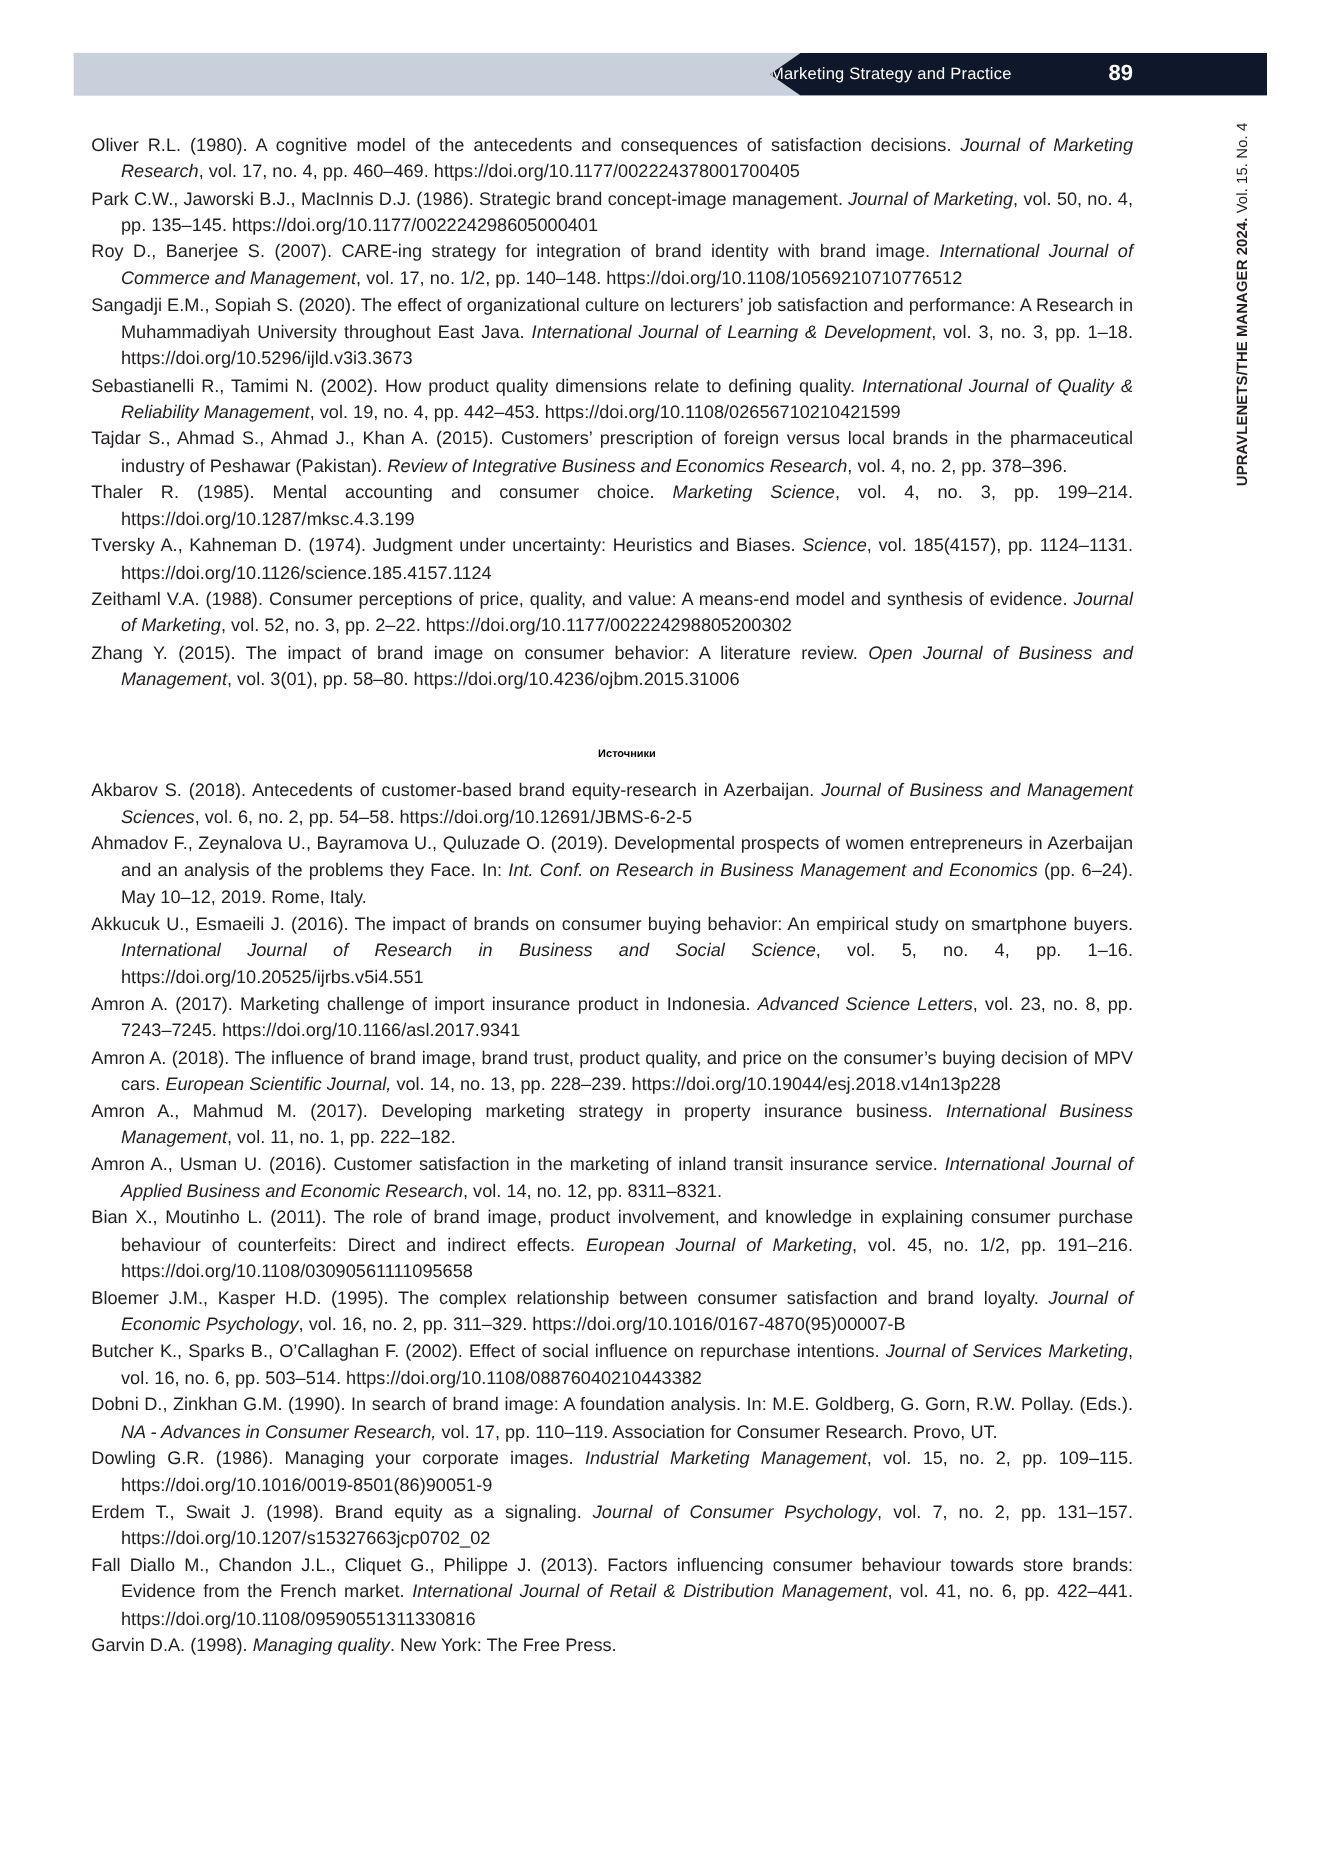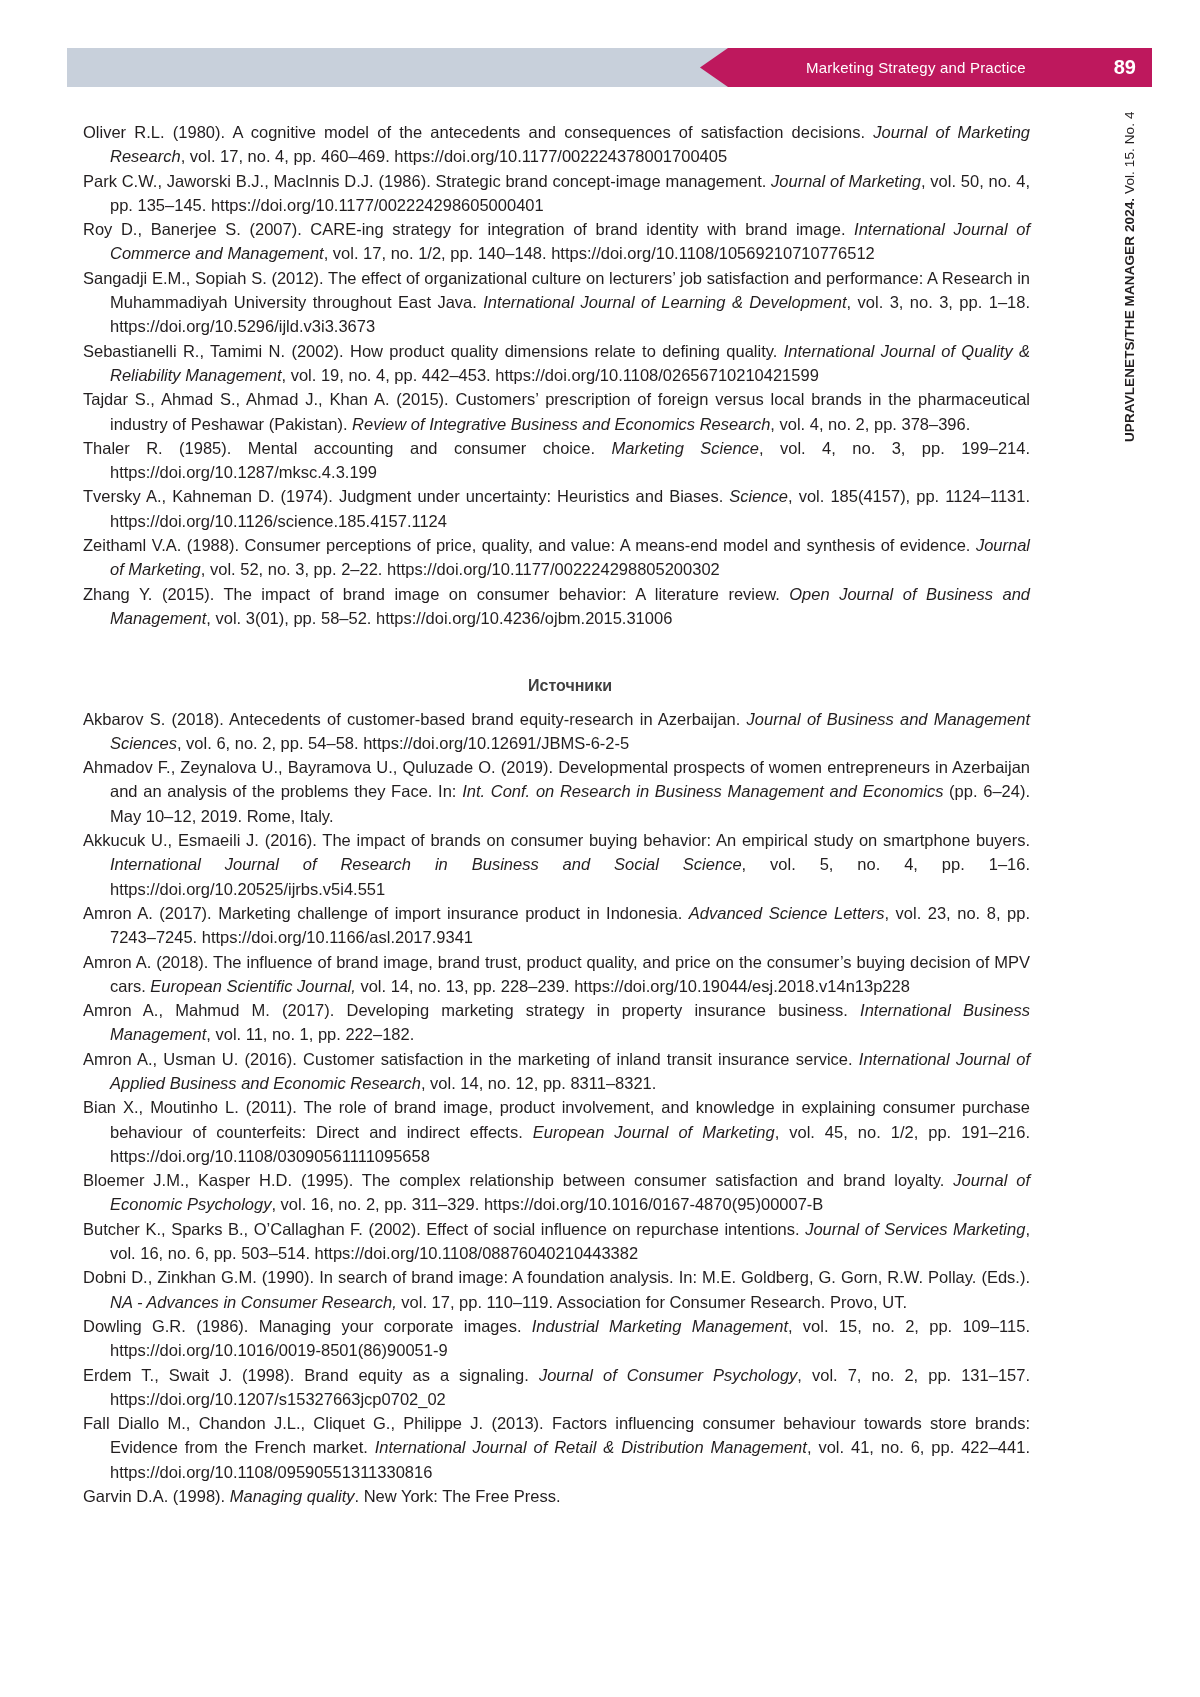--- a/index.html
+++ b/index.html
@@ -17,25 +17,24 @@
   .header-gray-bar {
     position: absolute;
     left: 67px; top: 48px;
     width: 661px; height: 39px;
     background: #c8d0db;
   }
   .header-teal-banner {
     position: absolute;
     left: 700px; top: 48px;
     width: 452px; height: 39px;
-    background: #be185d;
+    background: #0f172a;
     clip-path: polygon(0% 50%, 6.2% 0%, 100% 0%, 100% 100%, 6.2% 100%);
     display: flex;
     align-items: center;
-    justify-content: flex-end;
     color: #ffffff;
     box-sizing: border-box;
     padding-right: 16px;
   }
   .header-section-title {
     font-size: 15px;
     letter-spacing: 0.2px;
   }
   .header-page-number {
     font-size: 20px;
@@ -69,23 +68,23 @@
     margin: 0;
     padding-left: 27px;
     text-indent: -27px;
     text-align: justify;
   }
   .ref i { font-style: italic; }
 
   .sources-heading {
     margin: 44px 0 8px 0;
     text-align: center;
-    color: #404040;
+    color: #000000;
     font-weight: 700;
-    font-size: 16px;
+    font-size: 10px;
     text-indent: 0;
   }
 </style>
 </head>
 <body>
 
 <div class="page">
 
   <div class="header-gray-bar"></div>
   <div class="header-teal-banner">
@@ -95,27 +94,27 @@
 
   <div class="sidebar-vertical">
     <span class="bold-part">UPRAVLENETS/THE MANAGER 2024.</span><span> Vol. 15. No. 4</span>
   </div>
 
   <div class="refs-column">
     <div id="refs-en">
         <p class="ref"><span>Oliver R.L. (1980). A cognitive model of the antecedents and consequences of satisfaction decisions. </span><i>Journal of Marketing Research</i><span>, vol. 17, no. 4, pp. 460–469. https://doi.org/10.1177/002224378001700405</span></p>
         <p class="ref"><span>Park C.W., Jaworski B.J., MacInnis D.J. (1986). Strategic brand concept-image management. </span><i>Journal of Marketing</i><span>, vol. 50, no. 4, pp. 135–145. https://doi.org/10.1177/002224298605000401</span></p>
         <p class="ref"><span>Roy D., Banerjee S. (2007). CARE-ing strategy for integration of brand identity with brand image. </span><i>International Journal of Commerce and Management</i><span>, vol. 17, no. 1/2, pp. 140–148. https://doi.org/10.1108/10569210710776512</span></p>
-        <p class="ref"><span>Sangadji E.M., Sopiah S. (2012). The effect of organizational culture on lecturers’ job satisfaction and performance: A Research in Muhammadiyah University throughout East Java. </span><i>International Journal of Learning &amp; Development</i><span>, vol. 3, no. 3, pp. 1–18. https://doi.org/10.5296/ijld.v3i3.3673</span></p>
+        <p class="ref"><span>Sangadji E.M., Sopiah S. (2020). The effect of organizational culture on lecturers’ job satisfaction and performance: A Research in Muhammadiyah University throughout East Java. </span><i>International Journal of Learning &amp; Development</i><span>, vol. 3, no. 3, pp. 1–18. https://doi.org/10.5296/ijld.v3i3.3673</span></p>
         <p class="ref"><span>Sebastianelli R., Tamimi N. (2002). How product quality dimensions relate to defining quality. </span><i>International Journal of Quality &amp; Reliability Management</i><span>, vol. 19, no. 4, pp. 442–453. https://doi.org/10.1108/02656710210421599</span></p>
         <p class="ref"><span>Tajdar S., Ahmad S., Ahmad J., Khan A. (2015). Customers’ prescription of foreign versus local brands in the pharmaceutical industry of Peshawar (Pakistan). </span><i>Review of Integrative Business and Economics Research</i><span>, vol. 4, no. 2, pp. 378–396.</span></p>
         <p class="ref"><span>Thaler R. (1985). Mental accounting and consumer choice. </span><i>Marketing Science</i><span>, vol. 4, no. 3, pp. 199–214. https://doi.org/10.1287/mksc.4.3.199</span></p>
         <p class="ref"><span>Tversky A., Kahneman D. (1974). Judgment under uncertainty: Heuristics and Biases. </span><i>Science</i><span>, vol. 185(4157), pp. 1124–1131. https://doi.org/10.1126/science.185.4157.1124</span></p>
         <p class="ref"><span>Zeithaml V.A. (1988). Consumer perceptions of price, quality, and value: A means-end model and synthesis of evidence. </span><i>Journal of Marketing</i><span>, vol. 52, no. 3, pp. 2–22. https://doi.org/10.1177/002224298805200302</span></p>
-        <p class="ref"><span>Zhang Y. (2015). The impact of brand image on consumer behavior: A literature review. </span><i>Open Journal of Business and Management</i><span>, vol. 3(01), pp. 58–52. https://doi.org/10.4236/ojbm.2015.31006</span></p>
+        <p class="ref"><span>Zhang Y. (2015). The impact of brand image on consumer behavior: A literature review. </span><i>Open Journal of Business and Management</i><span>, vol. 3(01), pp. 58–80. https://doi.org/10.4236/ojbm.2015.31006</span></p>
       </div>
     <p class="ref sources-heading">Источники</p>
     <div id="refs-sources">
         <p class="ref"><span>Akbarov S. (2018). Antecedents of customer-based brand equity-research in Azerbaijan. </span><i>Journal of Business and Management Sciences</i><span>, vol. 6, no. 2, pp. 54–58. https://doi.org/10.12691/JBMS-6-2-5</span></p>
         <p class="ref"><span>Ahmadov F., Zeynalova U., Bayramova U., Quluzade O. (2019). Developmental prospects of women entrepreneurs in Azerbaijan and an analysis of the problems they Face. In: </span><i>Int. Conf. on Research in Business Management and Economics</i><span> (pp. 6–24). May 10–12, 2019. Rome, Italy.</span></p>
         <p class="ref"><span>Akkucuk U., Esmaeili J. (2016). The impact of brands on consumer buying behavior: An empirical study on smartphone buyers. </span><i>International Journal of Research in Business and Social Science</i><span>, vol. 5, no. 4, pp. 1–16. https://doi.org/10.20525/ijrbs.v5i4.551</span></p>
         <p class="ref"><span>Amron A. (2017). Marketing challenge of import insurance product in Indonesia. </span><i>Advanced Science Letters</i><span>, vol. 23, no. 8, pp. 7243–7245. https://doi.org/10.1166/asl.2017.9341</span></p>
         <p class="ref"><span>Amron A. (2018). The influence of brand image, brand trust, product quality, and price on the consumer’s buying decision of MPV cars. </span><i>European Scientific Journal,</i><span> vol. 14, no. 13, pp. 228–239. https://doi.org/10.19044/esj.2018.v14n13p228</span></p>
         <p class="ref"><span>Amron A., Mahmud M. (2017). Developing marketing strategy in property insurance business. </span><i>International Business Management</i><span>, vol. 11, no. 1, pp. 222–182.</span></p>
         <p class="ref"><span>Amron A., Usman U. (2016). Customer satisfaction in the marketing of inland transit insurance service. </span><i>International Journal of Applied Business and Economic Research</i><span>, vol. 14, no. 12, pp. 8311–8321.</span></p>

